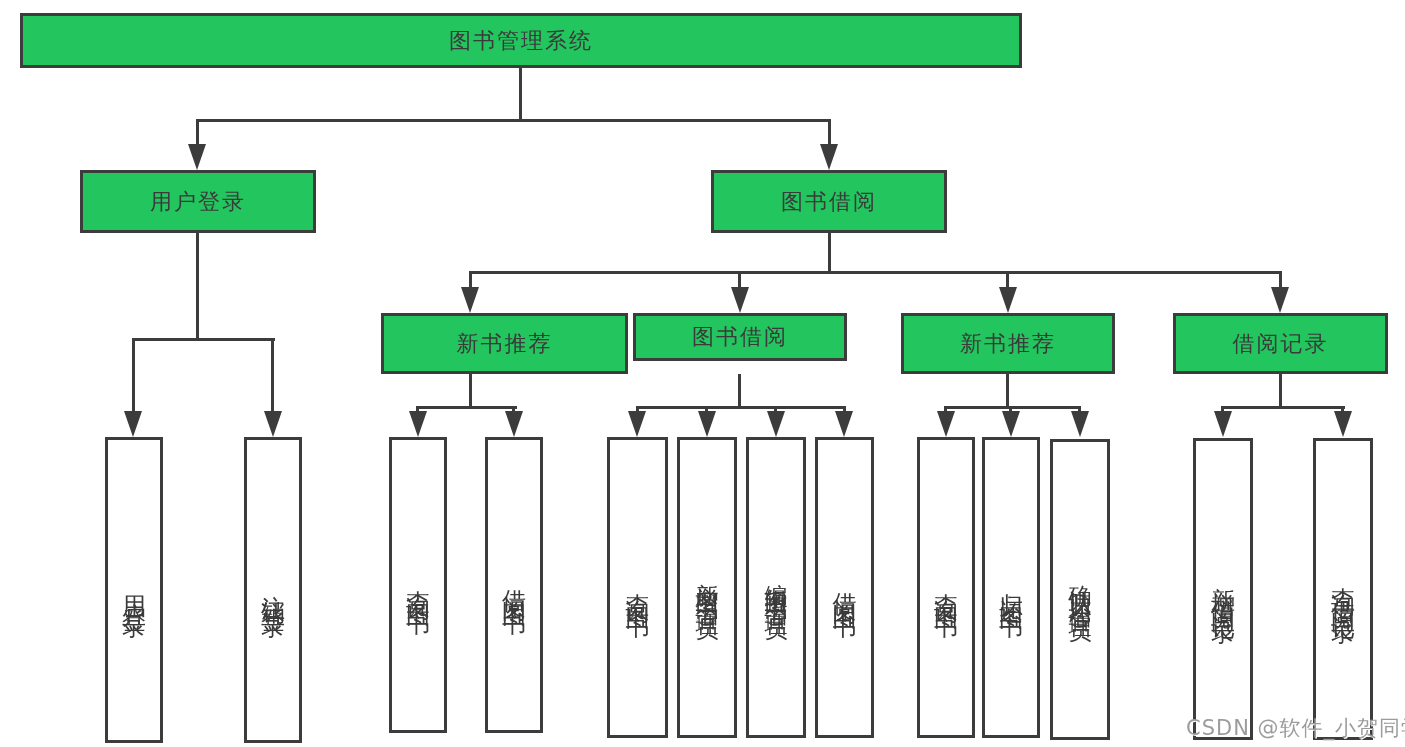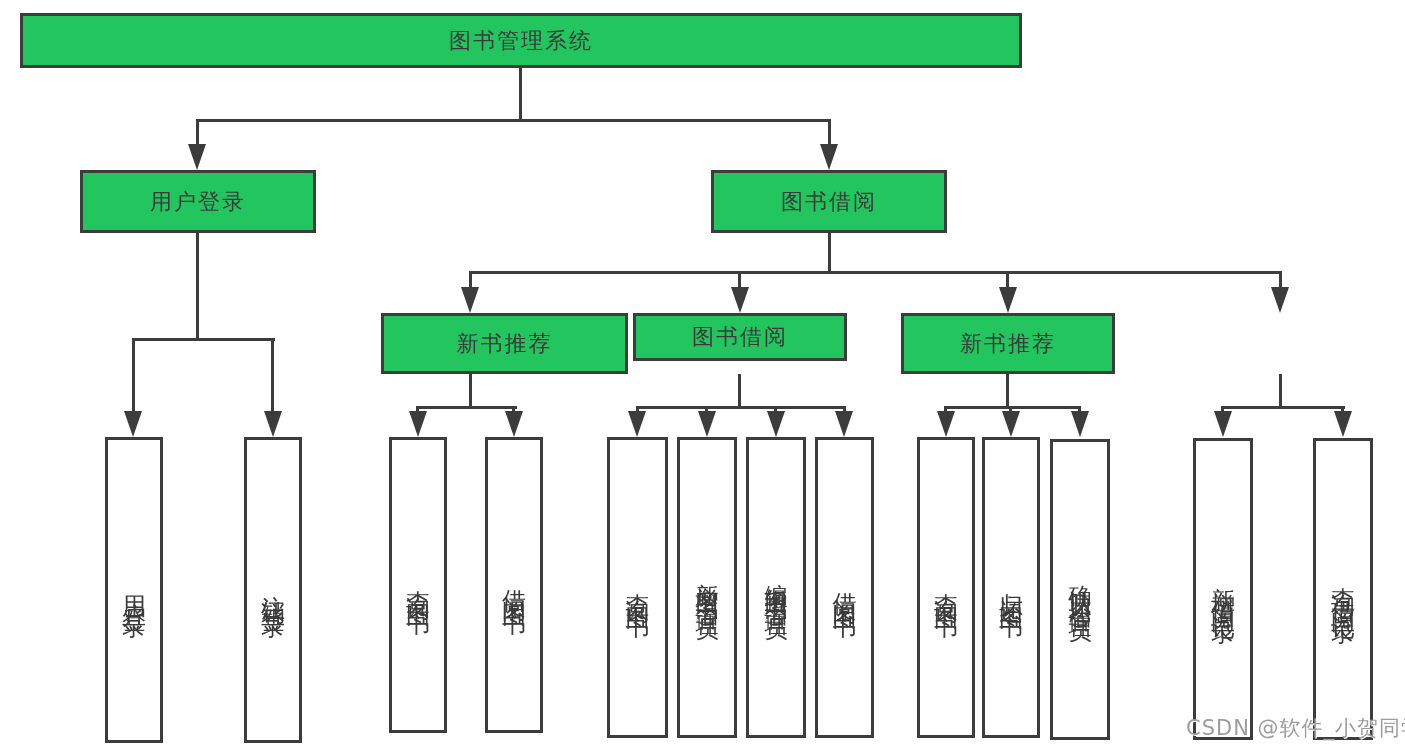--- a/index.html
+++ b/index.html
@@ -66,20 +66,21 @@
   <div class="vline" style="left:738px;top:271px;height:20px"></div>
   <div class="arrow" style="left:731px;top:287px"></div>
   <div class="vline" style="left:1006px;top:271px;height:20px"></div>
   <div class="arrow" style="left:999px;top:287px"></div>
   <div class="vline" style="left:1279px;top:271px;height:20px"></div>
   <div class="arrow" style="left:1271px;top:287px"></div>
 
   <div class="hbox" style="left:381px;top:313px;width:247px;height:61px">新书推荐</div>
   <div class="hbox" style="left:633px;top:313px;width:214px;height:48px">图书借阅</div>
   <div class="hbox" style="left:901px;top:313px;width:214px;height:61px">新书推荐</div>
+  <div class="hbox" style="left:1173px;top:313px;width:215px;height:61px">借阅记录</div>
 
   <div class="vline" style="left:469px;top:374px;height:34px"></div>
   <div class="hline" style="left:416px;top:406px;width:101px"></div>
   <div class="vline" style="left:416px;top:406px;height:9px"></div>
   <div class="arrow" style="left:409px;top:411px"></div>
   <div class="vline" style="left:512px;top:406px;height:9px"></div>
   <div class="arrow" style="left:505px;top:411px"></div>
 
   <div class="vline" style="left:738px;top:374px;height:34px"></div>
   <div class="hline" style="left:636px;top:406px;width:210px"></div>

